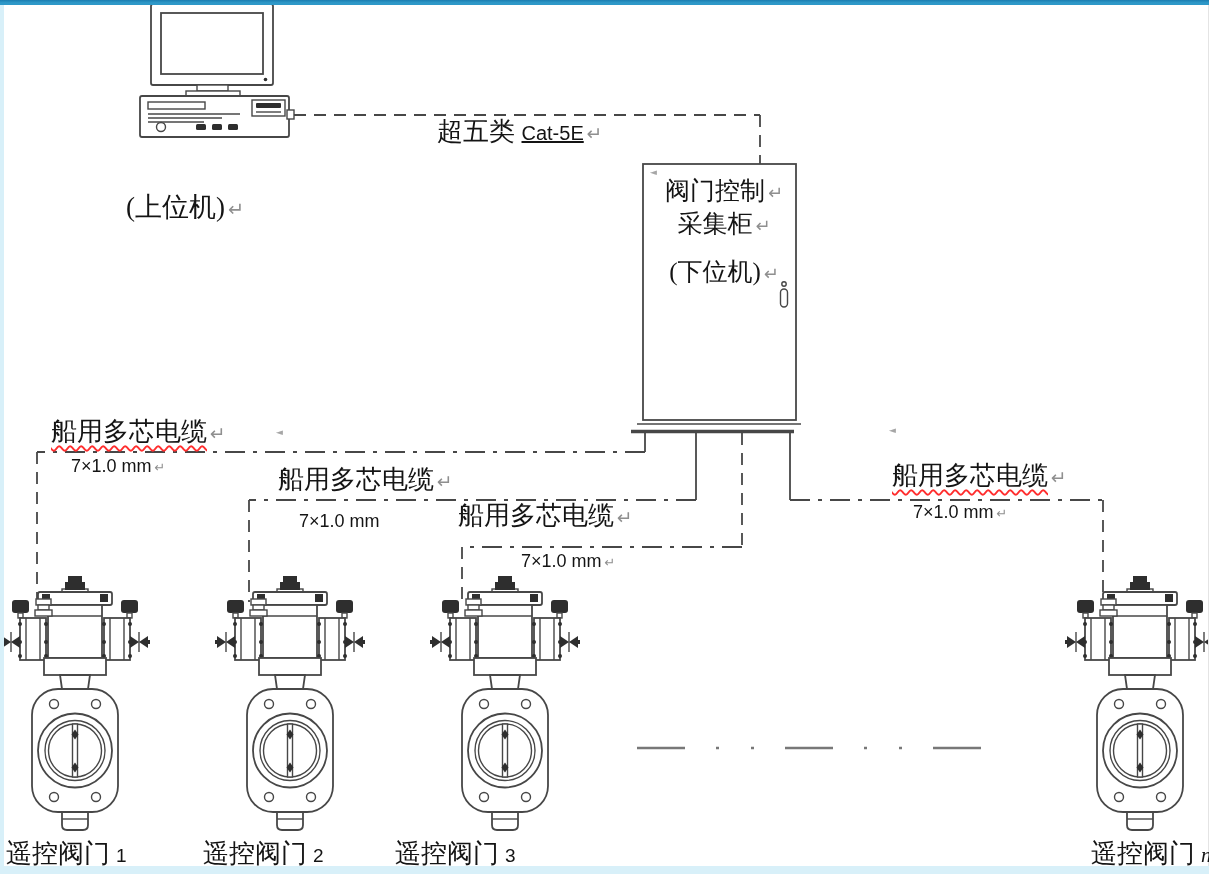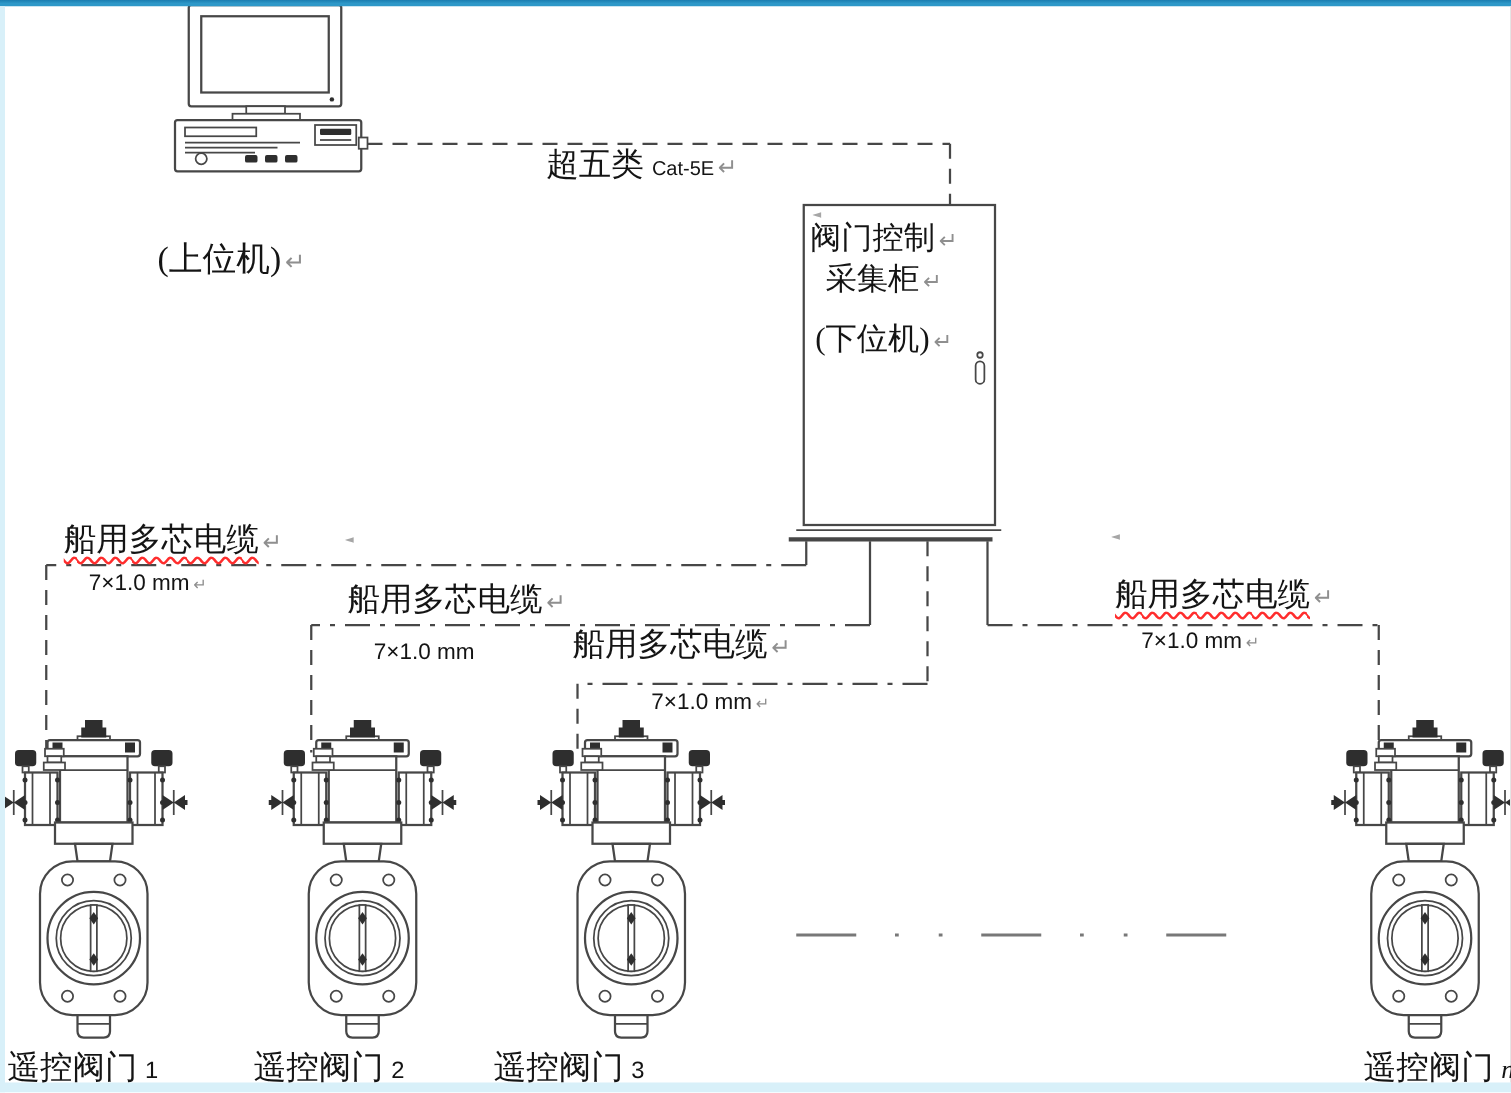--- a/index.html
+++ b/index.html
@@ -26,27 +26,27 @@
   svg .thin{stroke-width:1.4;}
   svg .thick{stroke-width:3.4;}
   svg .blk{fill:var(--ink);stroke:none;}
   svg .d-comm{stroke-dasharray:12 8;}
   svg .d-dd{stroke-dasharray:20 8 4 8;}
   svg .d-v{stroke-dasharray:12 8;}
   svg .d-cont{stroke:var(--cont-line);stroke-width:2.4;stroke-dasharray:48 31 3 32 3 31;}
 
   .lbl{position:absolute;white-space:nowrap;line-height:1.08;font-size:26px;letter-spacing:0;}
   .fs27{font-size:27px;} .fs25{font-size:25px;}
-  .lat{font-family:"Liberation Sans","DejaVu Sans",sans-serif;font-size:16px;}
+  .lat{font-family:"Liberation Sans","DejaVu Sans",sans-serif;font-size:20px;text-decoration:underline;}
   .spec{position:absolute;white-space:nowrap;font-family:"Liberation Sans","DejaVu Sans",sans-serif;
         font-size:18px;color:var(--text);text-align:right;}
   .pmark{color:var(--mark);font-size:0.72em;margin-left:3px;font-family:"DejaVu Sans",sans-serif;}
   .misspell{text-decoration:underline wavy var(--squiggle) 1.5px;
             text-underline-offset:5px;text-decoration-skip-ink:none;}
-  .cab{left:643px;width:128px;text-align:center;}
+  .cab{left:643px;width:128px;text-align:center;padding-left:17px;}
   .vlabel{position:absolute;top:836px;white-space:nowrap;font-size:26px;}
   .vnum{font-family:"Liberation Sans","DejaVu Sans",sans-serif;font-size:19px;margin-left:6px;}
   .vnum.it{font-family:"Liberation Serif",serif;font-style:italic;font-size:21px;}
   .anchor{position:absolute;color:#a6a6a6;font-size:9px;font-family:"DejaVu Sans",sans-serif;}
 </style>
 </head>
 <body>
 
 <div id="page">
 

